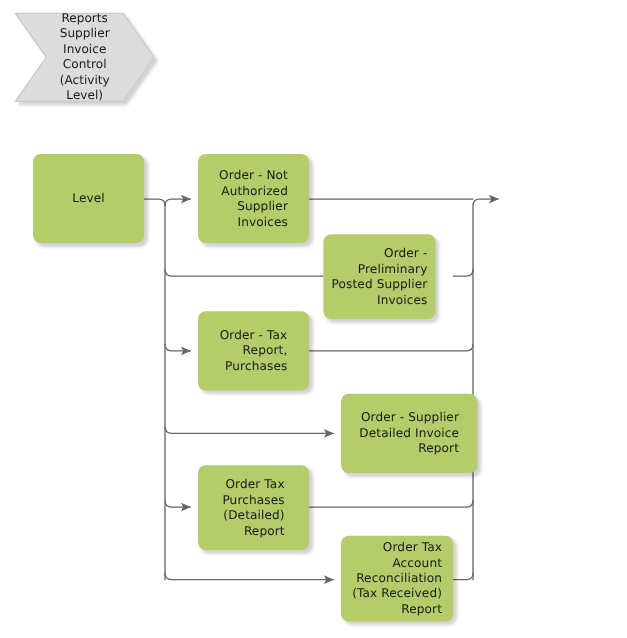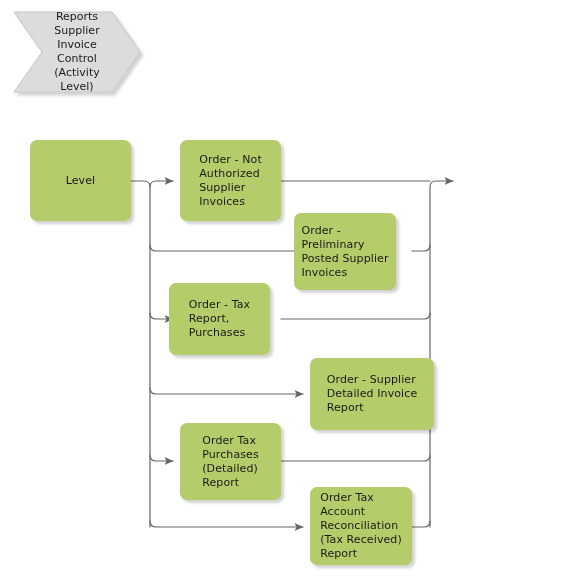--- a/index.html
+++ b/index.html
@@ -29,21 +29,21 @@
     height: 580px;
   }
   .node {
     position: absolute;
     box-sizing: border-box;
     border-radius: 7px;
     background: #b5cc6a;
     display: flex;
     align-items: center;
     justify-content: center;
-    text-align: left;
+    text-align: right;
     color: #1a1a1a;
     font-size: 11px;
     line-height: 14px;
     letter-spacing: 0.1px;
     white-space: pre-line;
     box-shadow: 3px 3px 3px rgba(0,0,0,0.18);
     padding: 2px 4px;
   }
   .banner-text {
     position: absolute;
@@ -116,21 +116,21 @@
   <div class="node" style="left:180px; top:140px; width:101px; height:81px;">Order - Not
 Authorized
 Supplier
 Invoices</div>
 
   <div class="node" style="left:294px; top:213px; width:102px; height:77px;">Order -
 Preliminary
 Posted Supplier
 Invoices</div>
 
-  <div class="node" style="left:169px; top:283px; width:101px; height:72px;">Order - Tax
+  <div class="node" style="left:180px; top:283px; width:101px; height:72px;">Order - Tax
 Report,
 Purchases</div>
 
   <div class="node" style="left:310px; top:358px; width:124px; height:72px;">Order - Supplier
 Detailed Invoice
 Report</div>
 
   <div class="node" style="left:180px; top:423px; width:101px; height:77px;">Order Tax
 Purchases
 (Detailed)

